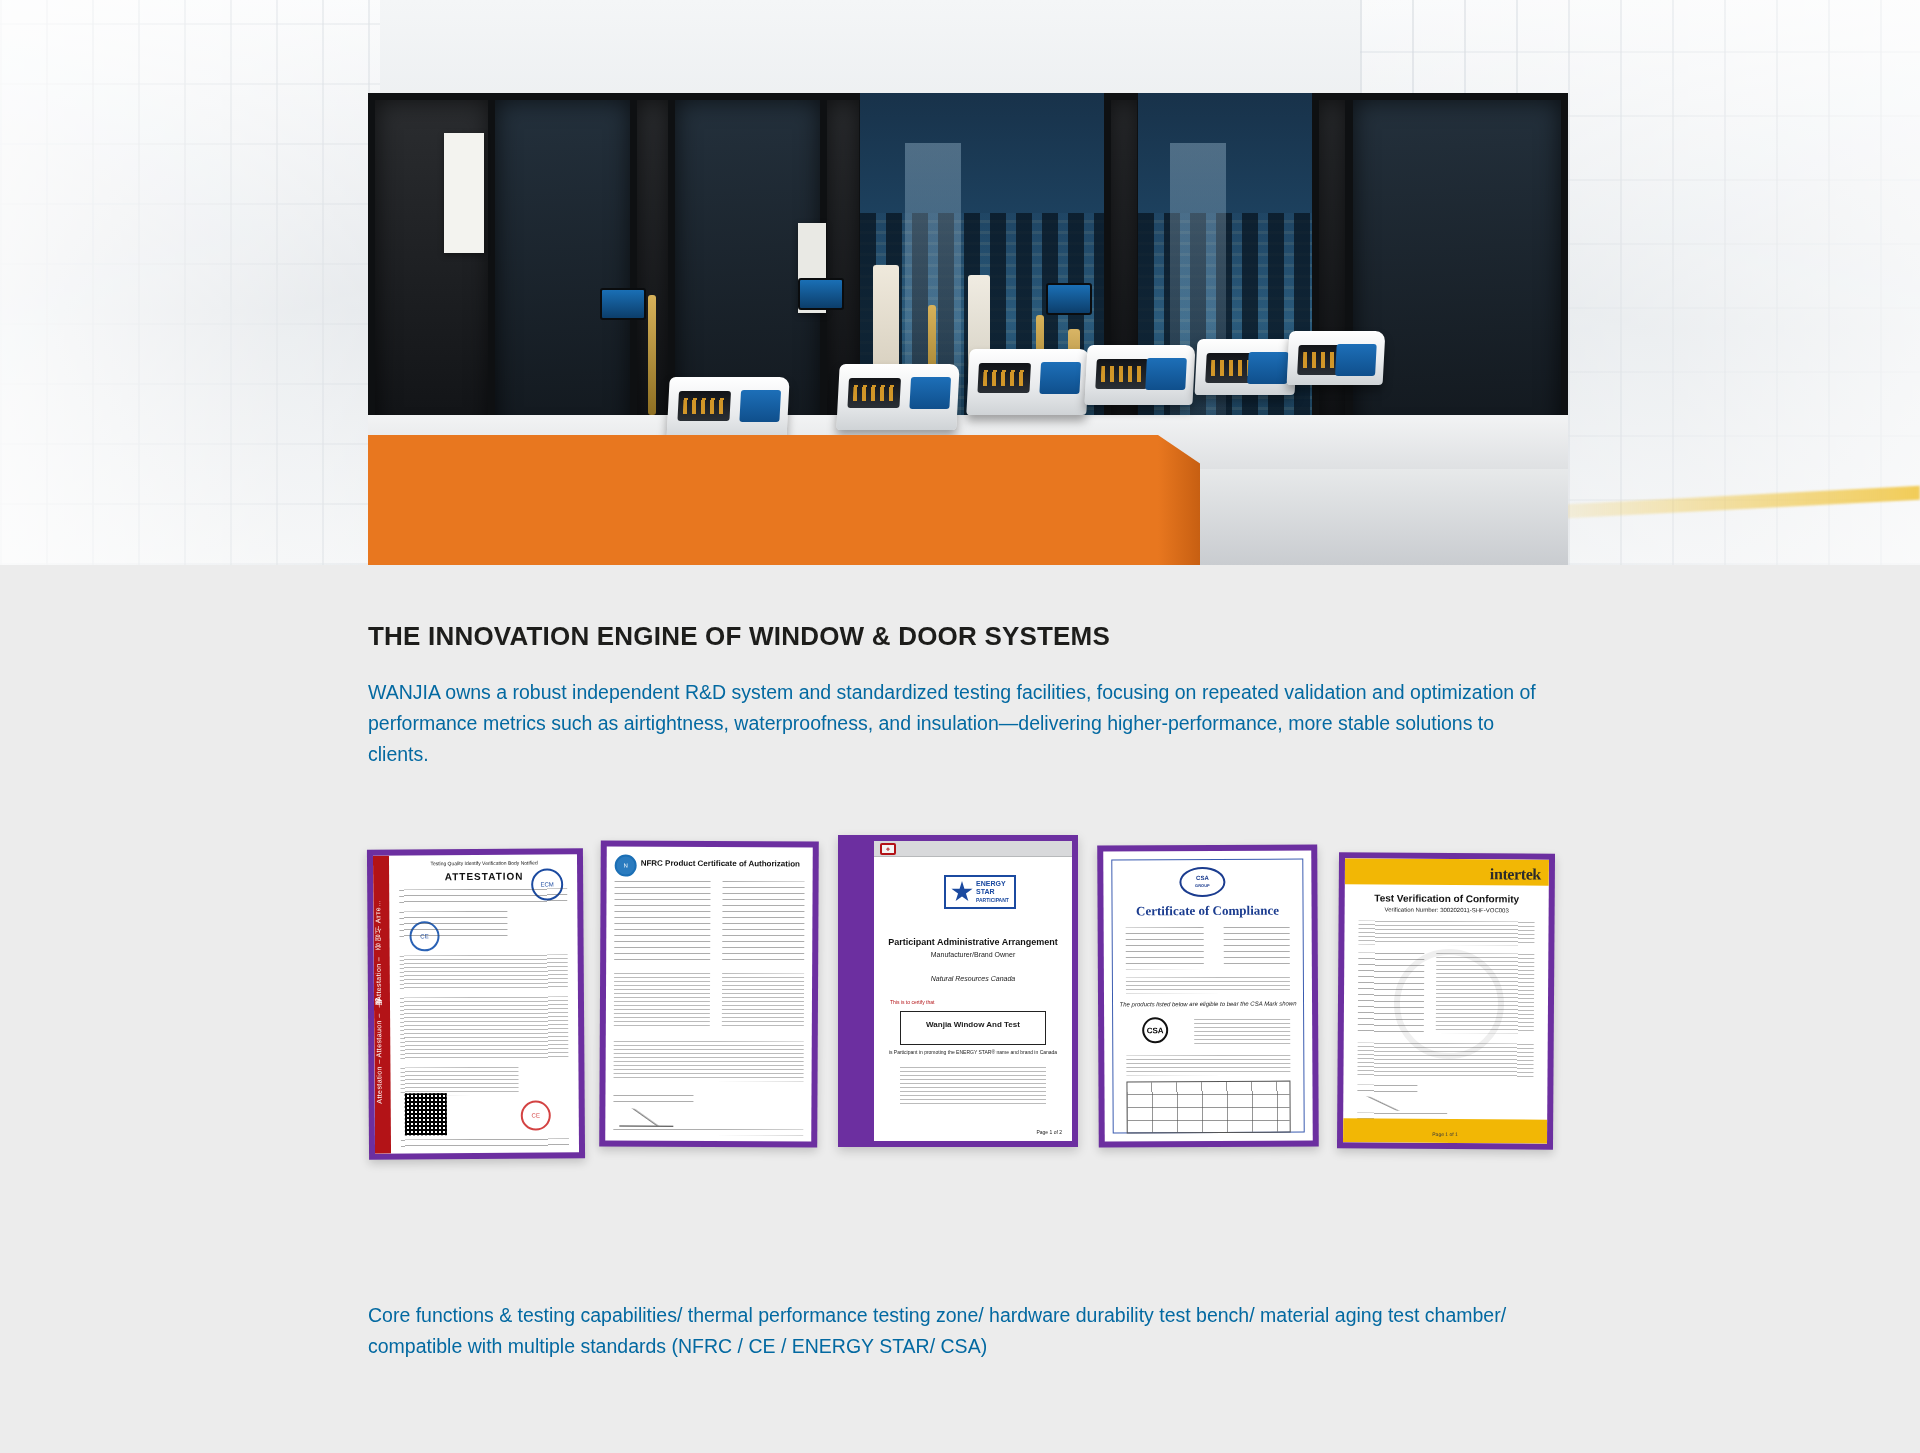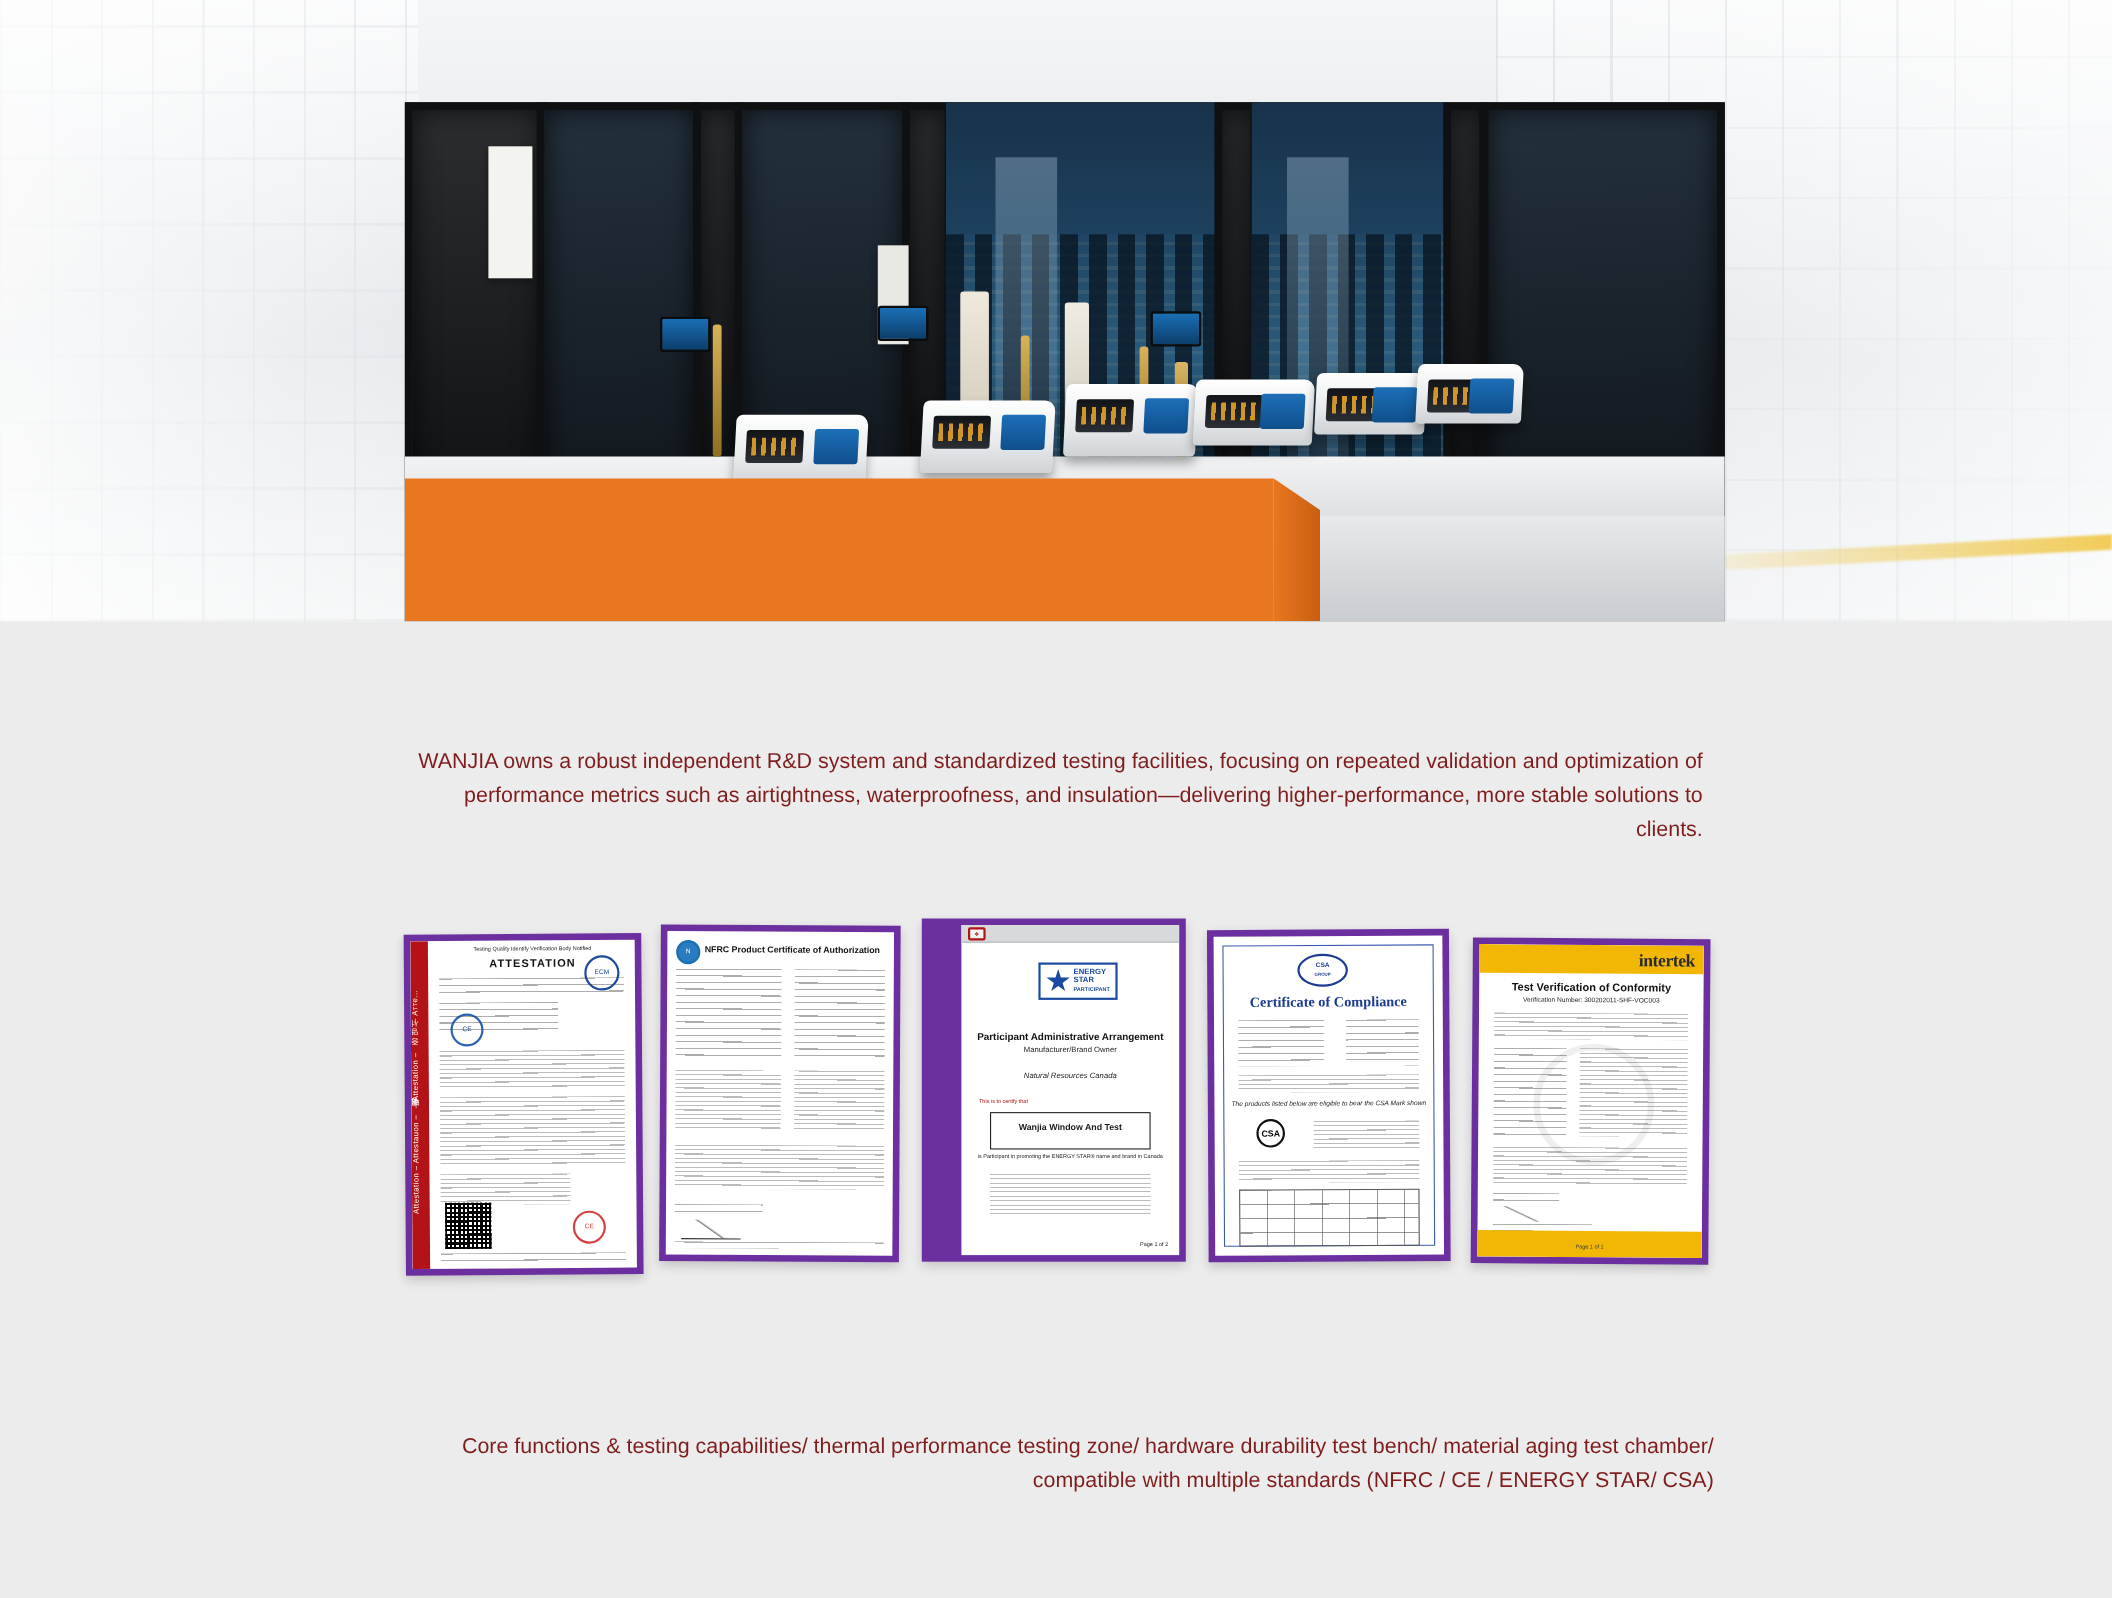--- a/index.html
+++ b/index.html
@@ -217,22 +217,21 @@
     position: absolute;
     font-size: 26px;
     font-weight: bold;
     color: #1d1d1b;
     letter-spacing: .2px;
   }
   .body-text {
     position: absolute;
     font-size: 19.5px;
     line-height: 31px;
-    color: #7f1d1d;
-    text-align: right;
+    color: #0369a1;
   }
 
   
   .certs {
     position: absolute;
     left: 0; top: 0;
     width: 1920px; height: 320px;
   }
   .cert {
     position: absolute;
@@ -478,20 +477,21 @@
       <div class="panel"></div>
     </div>
 
     <div class="hero-orange-desk"></div>
   </div>
 
 </div>
 
 <div class="content" style="height:888px;">
 
+  <div class="section-title" style="left:368px; top:56px;">THE INNOVATION ENGINE OF WINDOW &amp; DOOR SYSTEMS</div>
 
   <div class="body-text" style="left:368px; top:112px; width:1180px;">WANJIA owns a robust independent R&amp;D system and standardized testing facilities, focusing on repeated validation and optimization of performance metrics such as airtightness, waterproofness, and insulation—delivering higher-performance, more stable solutions to clients.</div>
 
   <div class="certs" style="top:270px;">
 
     <div class="cert" style="left:368px; top:14px; width:216px; height:310px; transform: rotate(-0.4deg);">
       <div class="paper">
         <div class="side-red">Attestation – Attestauon – 证明书 – Attestation – 증명서 – Атте…</div>
         <div class="cert-sub" style="top:5px; left:18px; font-size:5px;">Testing Quality Identify Verification Body Notified</div>
         <div class="cert-title" style="top:16px; left:18px; font-size:10px; letter-spacing:1px;">ATTESTATION</div>

